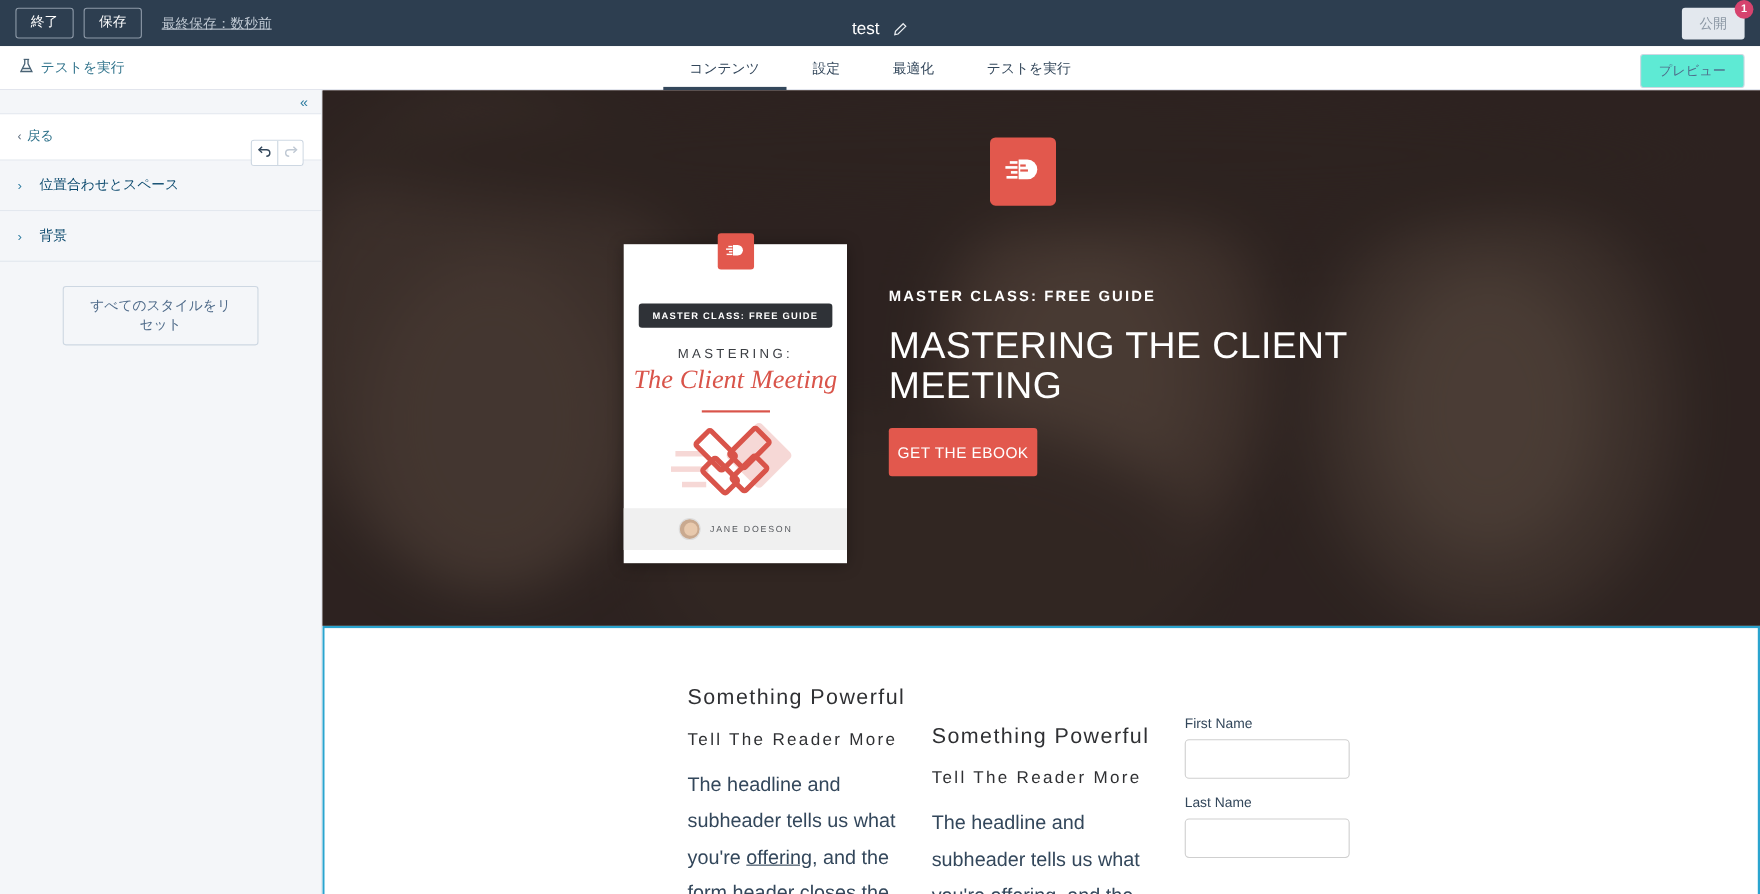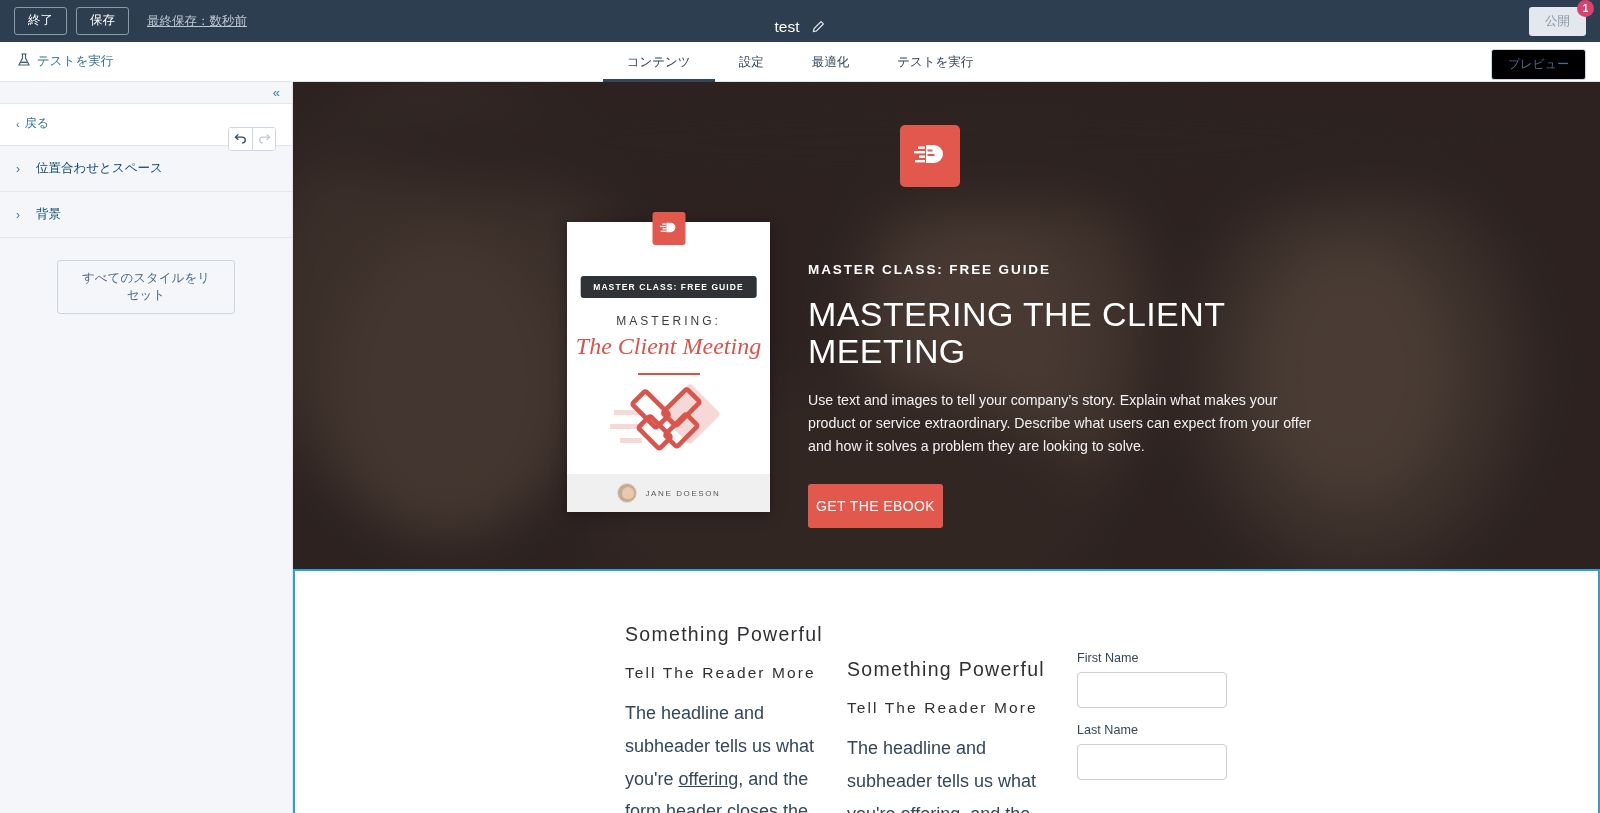--- a/index.html
+++ b/index.html
@@ -59,21 +59,21 @@
     position: absolute; left: 0; right: 0; top: 0; height: 40px;
     display: flex; align-items: flex-end; justify-content: center; gap: 0;
   }
   .nav-tab {
     font-size: 12.5px; color: #33475b; padding: 0 24px 11px; cursor: pointer;
     border-bottom: 3px solid transparent; line-height: 1;
   }
   .nav-tab.active { border-bottom-color: #33475b; }
   .nav-right { position: absolute; right: 14px; top: 7px; }
   .preview-btn {
-    background: #000000; color: #4f6b8a; border: 1px solid #cdd7e2;
+    background: #5eead4; color: #4f6b8a; border: 1px solid #cdd7e2;
     border-radius: 3px; font-size: 12px; padding: 6px 16px; cursor: pointer;
     font-family: inherit;
   }
 
   
   .sidebar {
     position: absolute; top: 82px; left: 0; width: 293px; height: 731px;
     background: #f4f6f9; border-right: 1px solid #dfe3eb;
   }
   .sb-collapse {
@@ -152,21 +152,21 @@
     position: absolute; left: 0; right: 0; top: 111px; text-align: center;
     font-family: "Liberation Serif", "DejaVu Serif", serif;
     font-style: italic; font-size: 24px; color: #d9544a;
   }
   .eb-rule {
     position: absolute; left: 50%; transform: translateX(-50%); top: 151px;
     width: 62px; height: 2px; background: #d9544a;
   }
   .eb-art { position: absolute; left: 0; right: 0; top: 160px; display: flex; justify-content: center; }
   .eb-foot {
-    position: absolute; left: 0; right: 0; bottom: 0; height: 38px;
+    position: absolute; left: 0; right: 0; bottom: 12px; height: 38px;
     background: #f0f0f0; display: flex; align-items: center; justify-content: center; gap: 9px;
   }
   .eb-avatar {
     width: 20px; height: 20px; border-radius: 50%; overflow: hidden;
     background: #c9a98f; border: 1px solid #ddd; position: relative;
   }
   .eb-avatar::after {
     content: ''; position: absolute; left: 4px; top: 3px; width: 12px; height: 12px;
     background: #e8c9ad; border-radius: 50% 50% 45% 45%;
   }
@@ -364,21 +364,20 @@
         </div>
         <div class="eb-foot">
           <div class="eb-avatar"></div>
           <div class="eb-author">JANE DOESON</div>
         </div>
       </div>
 
       <div class="hero-copy">
         <div class="hc-eyebrow">MASTER CLASS: FREE GUIDE</div>
         <h1 class="hc-title">MASTERING THE CLIENT MEETING</h1>
-        <p class="hc-body">Use text and images to tell your company’s story. Explain what makes your product or service extraordinary. Describe what users can expect from your offer and how it solves a problem they are looking to solve.</p>
         <button class="hc-cta">GET THE EBOOK</button>
       </div>
     </div>
   </div>
 
   <div class="lower">
     <div class="lower-cols">
 
       <div class="col col-a">
         <h2 class="h-big">Something Powerful</h2>

